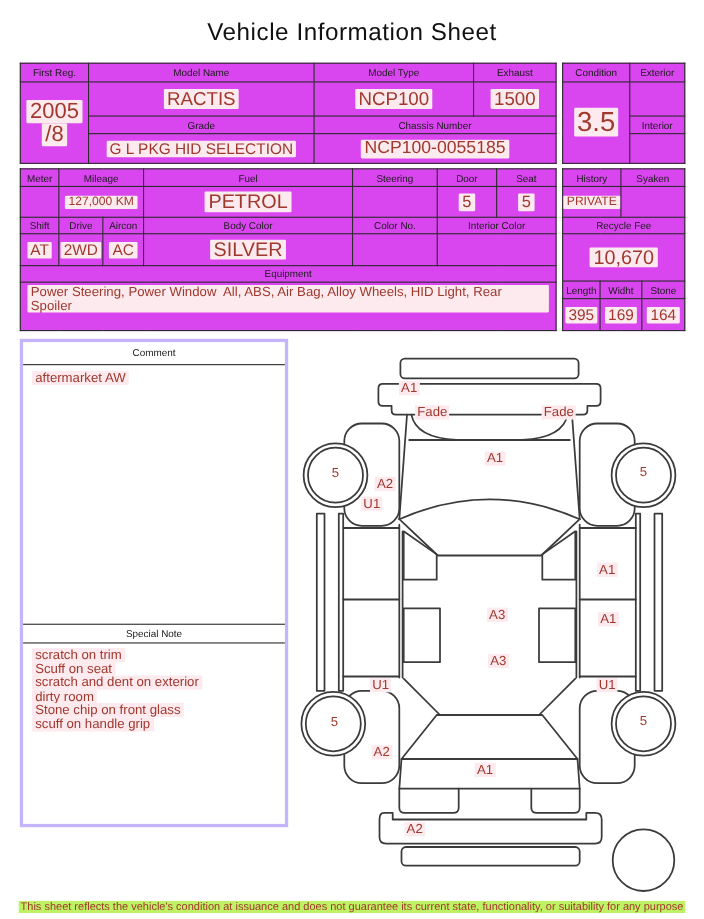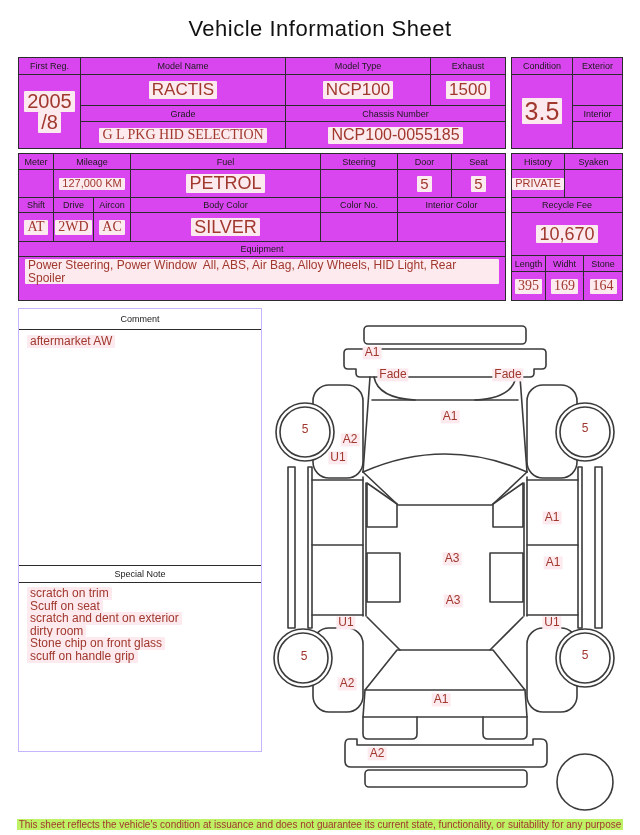--- a/index.html
+++ b/index.html
@@ -14,32 +14,32 @@
     position:absolute;left:0;top:16px;width:640px;text-align:center;
     font-size:22px;letter-spacing:.5px;color:#111;font-weight:500;
   }
   table{border-collapse:collapse;table-layout:fixed;position:absolute;background:#d946ef;}
   td{
     border:1px solid #2c2c2c;padding:0;text-align:center;vertical-align:middle;
     overflow:hidden;white-space:nowrap;
   }
   .lab{font-size:9px;color:#1a1a1a;}
   .red{color:#a0382e;}
-  .hl{background:#fdeaee;padding:0 3px;border-radius:1px;display:inline-block;line-height:1.05;} .v14{font-size:14px;font-family:Liberation Serif, serif;} .v15{font-size:15px;}
+  .hl{background:#fdeaee;padding:0 3px;border-radius:1px;display:inline-block;line-height:1.05;} .v14{font-size:14px;} .v15{font-size:15px;}
   .v16{font-size:16px;} .v17{font-size:17px;} .v18{font-size:18px;}
   .v20{font-size:20px;} .v24{font-size:25px;} .v11{font-size:11px;}
   .eqcell{
     text-align:left !important;vertical-align:top !important;
     white-space:pre-wrap !important;padding:2px 6px !important;
     font-size:12px;line-height:1.22;
   }
   
   .combox{
     position:absolute;left:18px;top:308px;width:244px;height:444px;
-    border:1px solid #c4b5fd;display:flex;flex-direction:column;box-sizing:border-box;
+    border:3px solid #c4b5fd;display:flex;flex-direction:column;box-sizing:border-box;
   }
   .combox .hdr{
     flex:0 0 auto;height:20px;line-height:20px;text-align:center;font-size:9px;color:#1a1a1a;
   }
   .combox .hdr1{border-bottom:1px solid #2c2c2c;}
   .combox .cbody{flex:0 0 auto;height:235px;padding:5px 8px;box-sizing:border-box;}
   .combox .hdr2{border-top:1px solid #2c2c2c;border-bottom:1px solid #2c2c2c;height:16px;line-height:16px;}
   .combox .nbody{flex:1 1 auto;padding:4px 8px;box-sizing:border-box;}
   .cbody .note-line,.nbody .note-line{font-size:12px;line-height:12.4px;text-align:left;}
   

